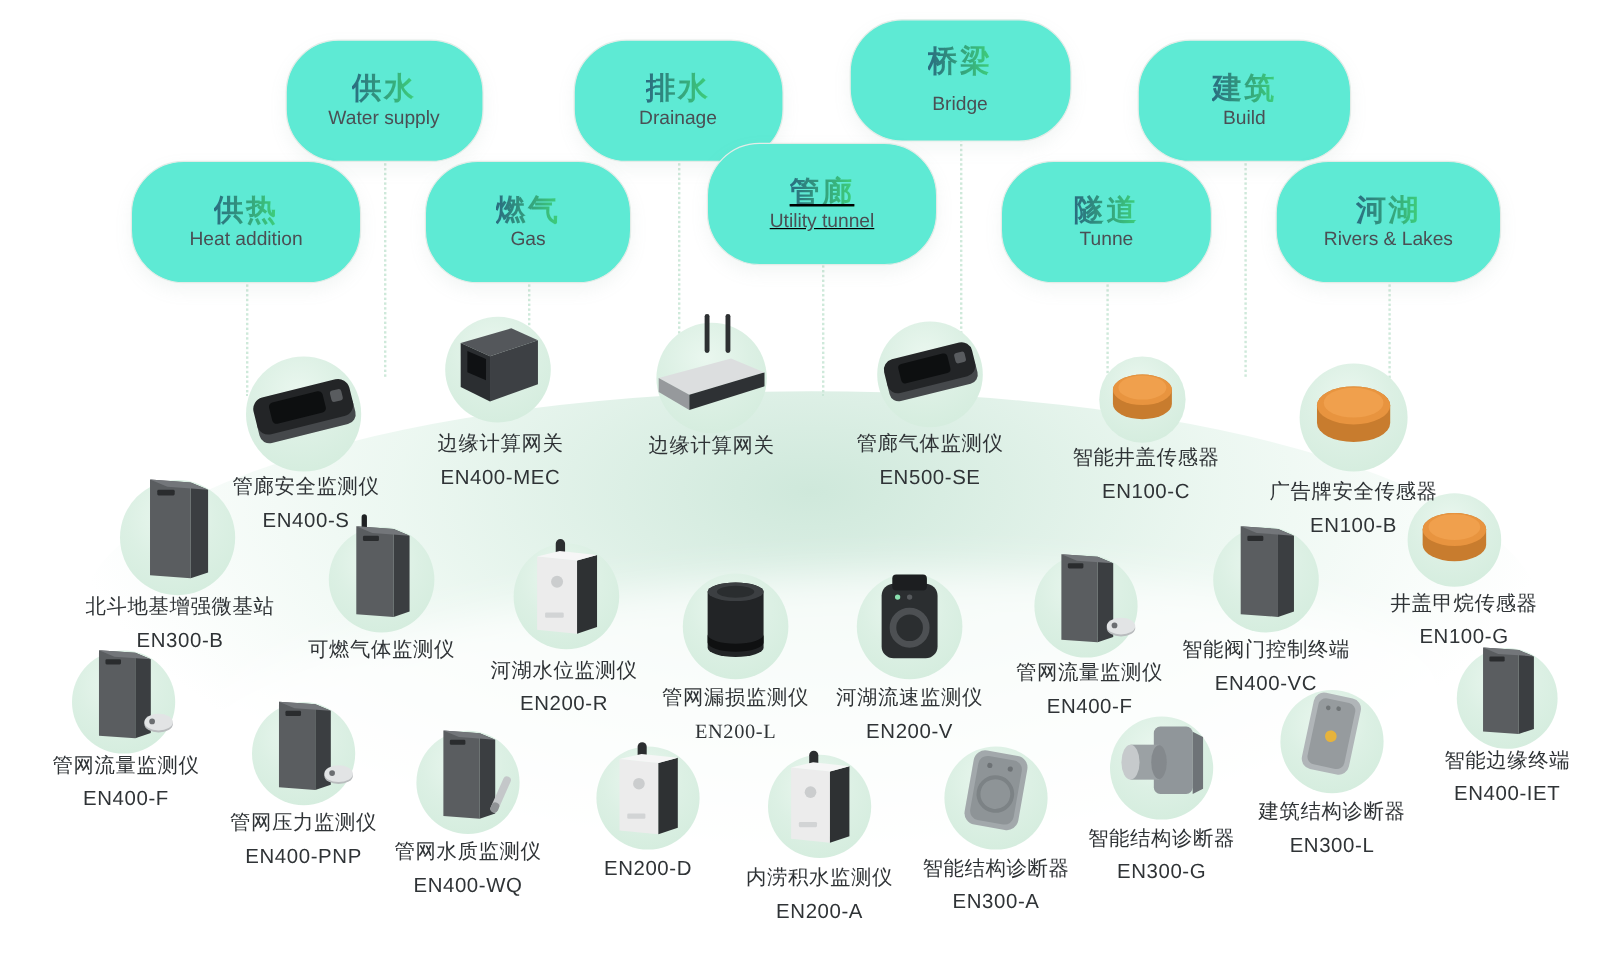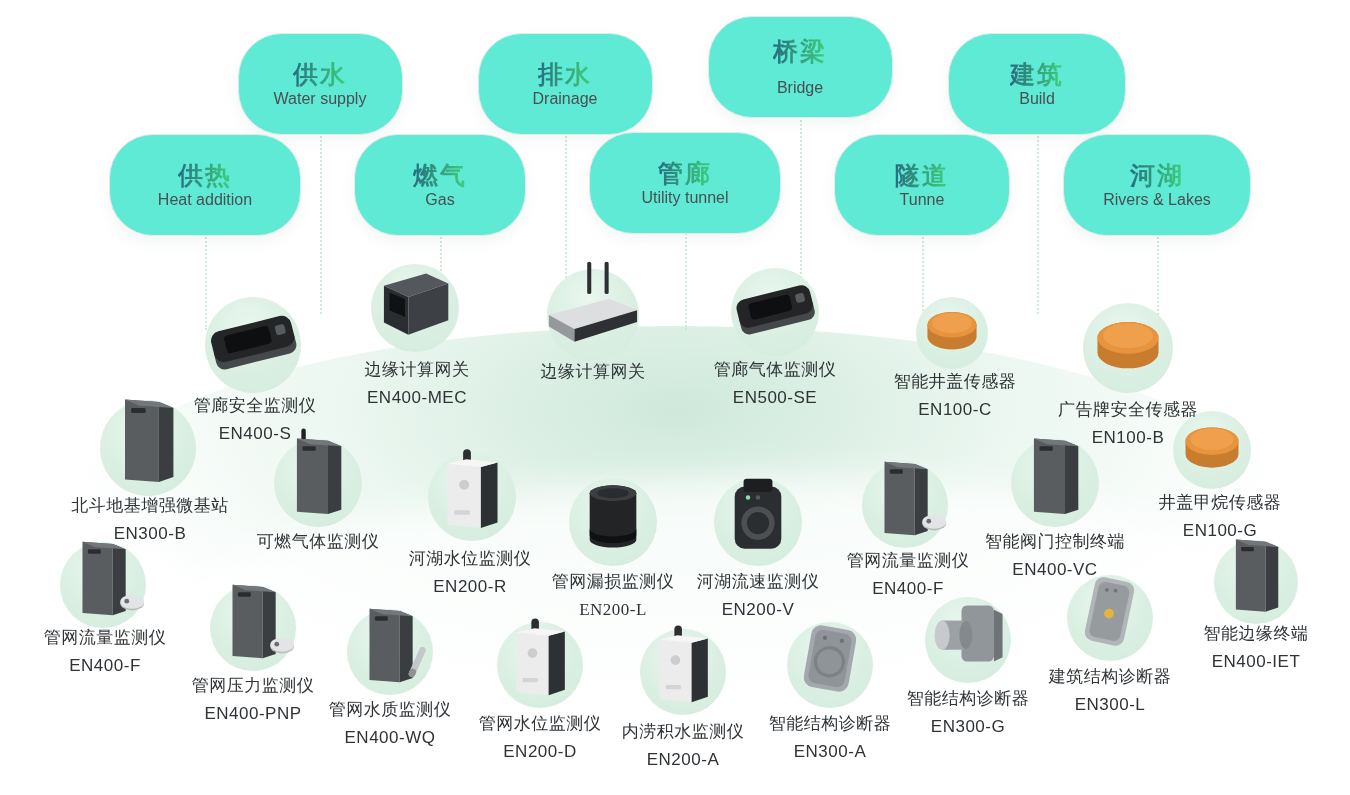--- a/index.html
+++ b/index.html
@@ -85,21 +85,21 @@
     <div class="pill" style="left: 109px; top: 134px; width: 192px;">
       <div class="pill-zh">供热</div>
       <div class="pill-en">Heat addition</div>
     </div>
     <div class="connector" style="left: 440px; top: 214px; height: 116px;"></div>
     <div class="pill" style="left: 354px; top: 134px; width: 172px;">
       <div class="pill-zh">燃气</div>
       <div class="pill-en">Gas</div>
     </div>
     <div class="connector" style="left: 685px; top: 214px; height: 116px;"></div>
-    <div class="pill" style="left: 589px; top: 132px; width: 192px;">
+    <div class="pill" style="left: 589px; top: 119px; width: 192px; text-decoration: underline;">
       <div class="pill-zh">管廊</div>
       <div class="pill-en">Utility tunnel</div>
     </div>
     <div class="connector" style="left: 922px; top: 214px; height: 116px;"></div>
     <div class="pill" style="left: 834px; top: 134px; width: 176px;">
       <div class="pill-zh">隧道</div>
       <div class="pill-en">Tunne</div>
     </div>
     <div class="connector" style="left: 1157px; top: 214px; height: 116px;"></div>
     <div class="pill" style="left: 1063px; top: 134px; width: 188px;">
@@ -366,21 +366,20 @@
         <svg width="108" height="108" viewBox="0 0 100 100">
           <rect x="42" y="13" width="7" height="13" rx="3.5" fill="#2c2e30"></rect>
           <polygon points="28,26 58,29 58,84 28,81" fill="#ececec"></polygon>
           <polygon points="58,29 73,25 73,79 58,84" fill="#2e3133"></polygon>
           <polygon points="28,26 58,29 73,25 45,22" fill="#f6f6f6"></polygon>
           <circle cx="43" cy="45" r="4.5" fill="#cbcdce"></circle>
           <rect x="34" y="68" width="14" height="4" rx="1" fill="#d2d4d5"></rect>
         </svg>
       </div>
       <div class="device-label" style="left: 540px; top: 710px;">
-        <div>管网水位监测仪</div>
         <div>EN200-D</div>
       </div>
     </div>
     <div>
       <div class="device-circle" style="left: 683px; top: 672px; width: 86px; height: 86px;">
         <svg width="108" height="108" viewBox="0 0 100 100">
           <rect x="42" y="13" width="7" height="13" rx="3.5" fill="#2c2e30"></rect>
           <polygon points="28,26 58,29 58,84 28,81" fill="#ececec"></polygon>
           <polygon points="58,29 73,25 73,79 58,84" fill="#2e3133"></polygon>
           <polygon points="28,26 58,29 73,25 45,22" fill="#f6f6f6"></polygon>

